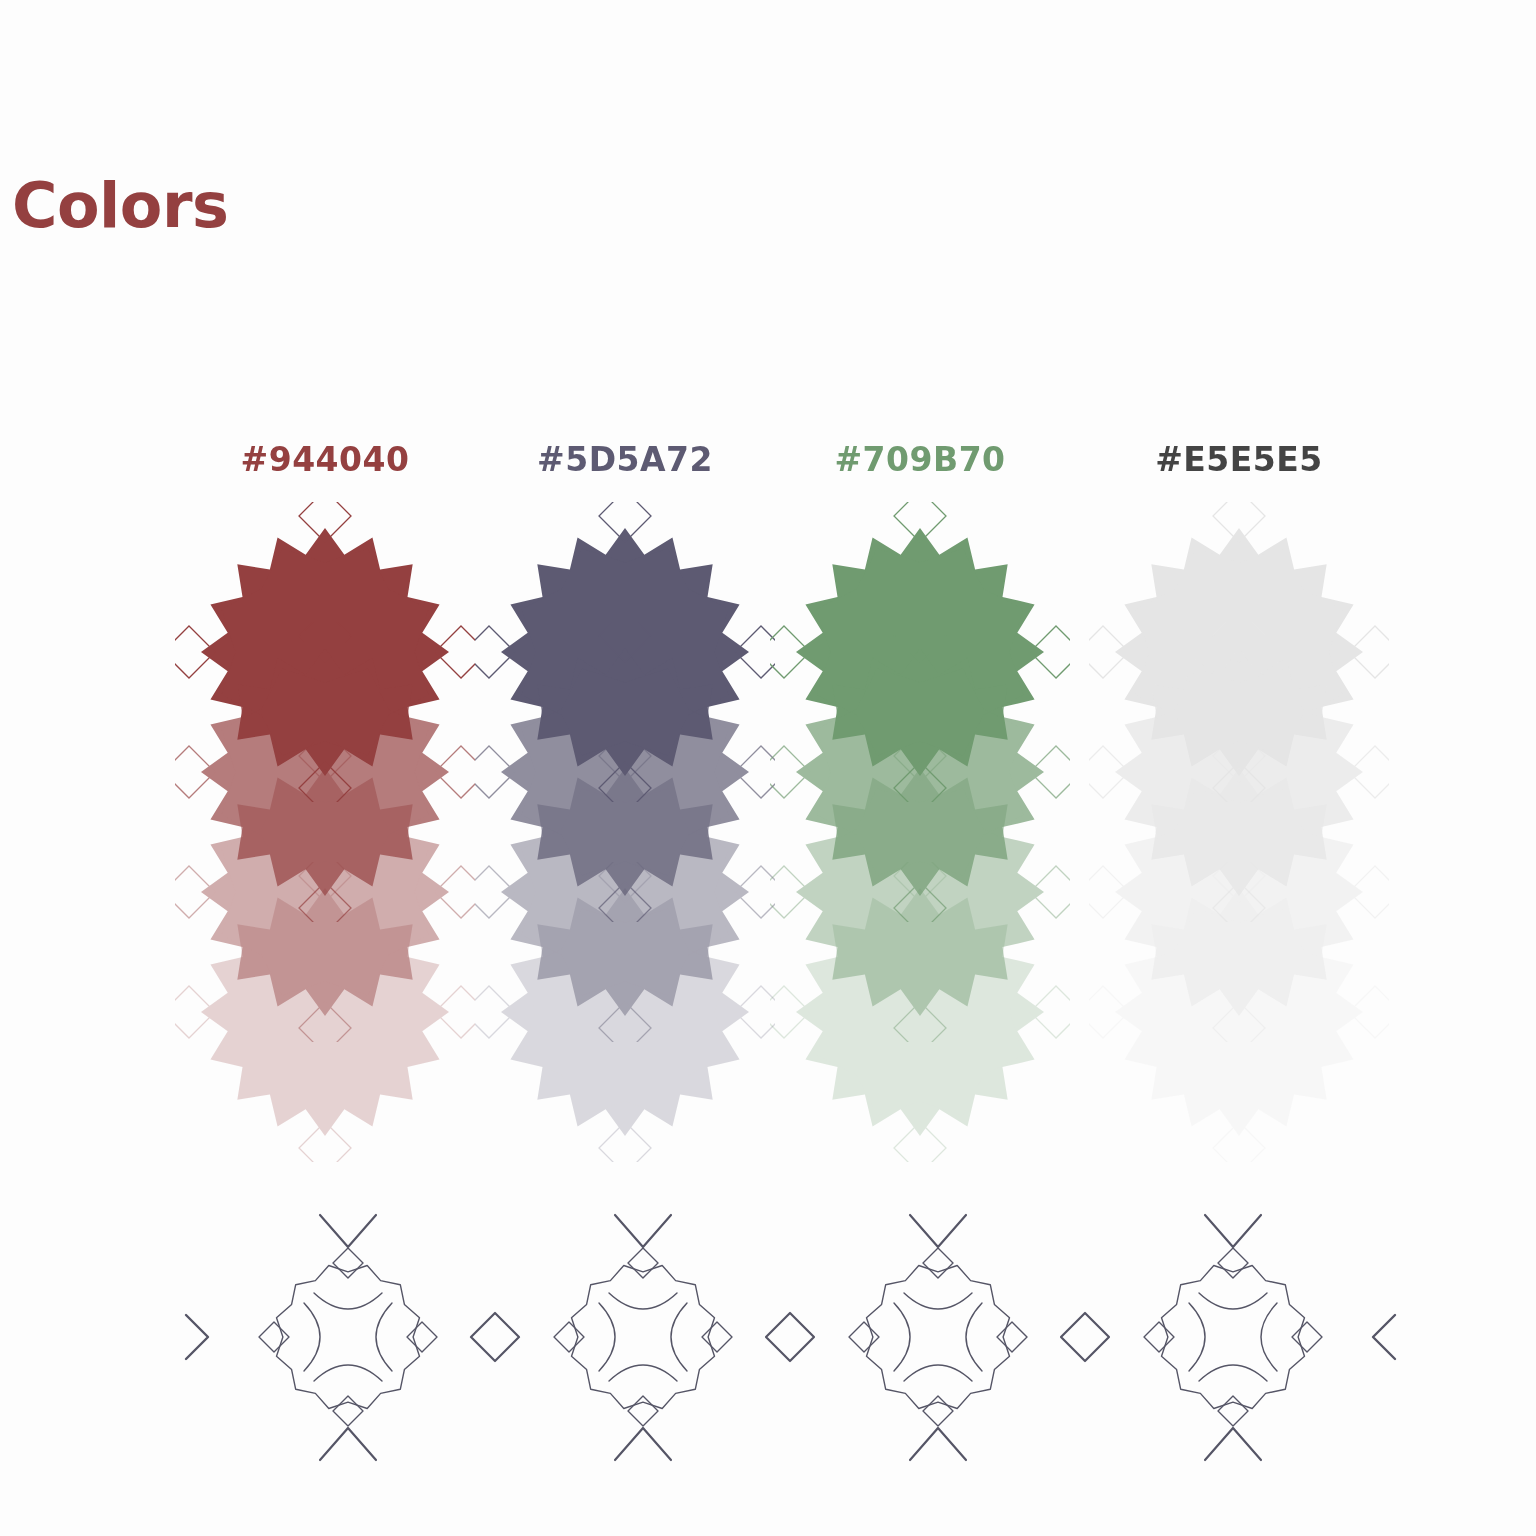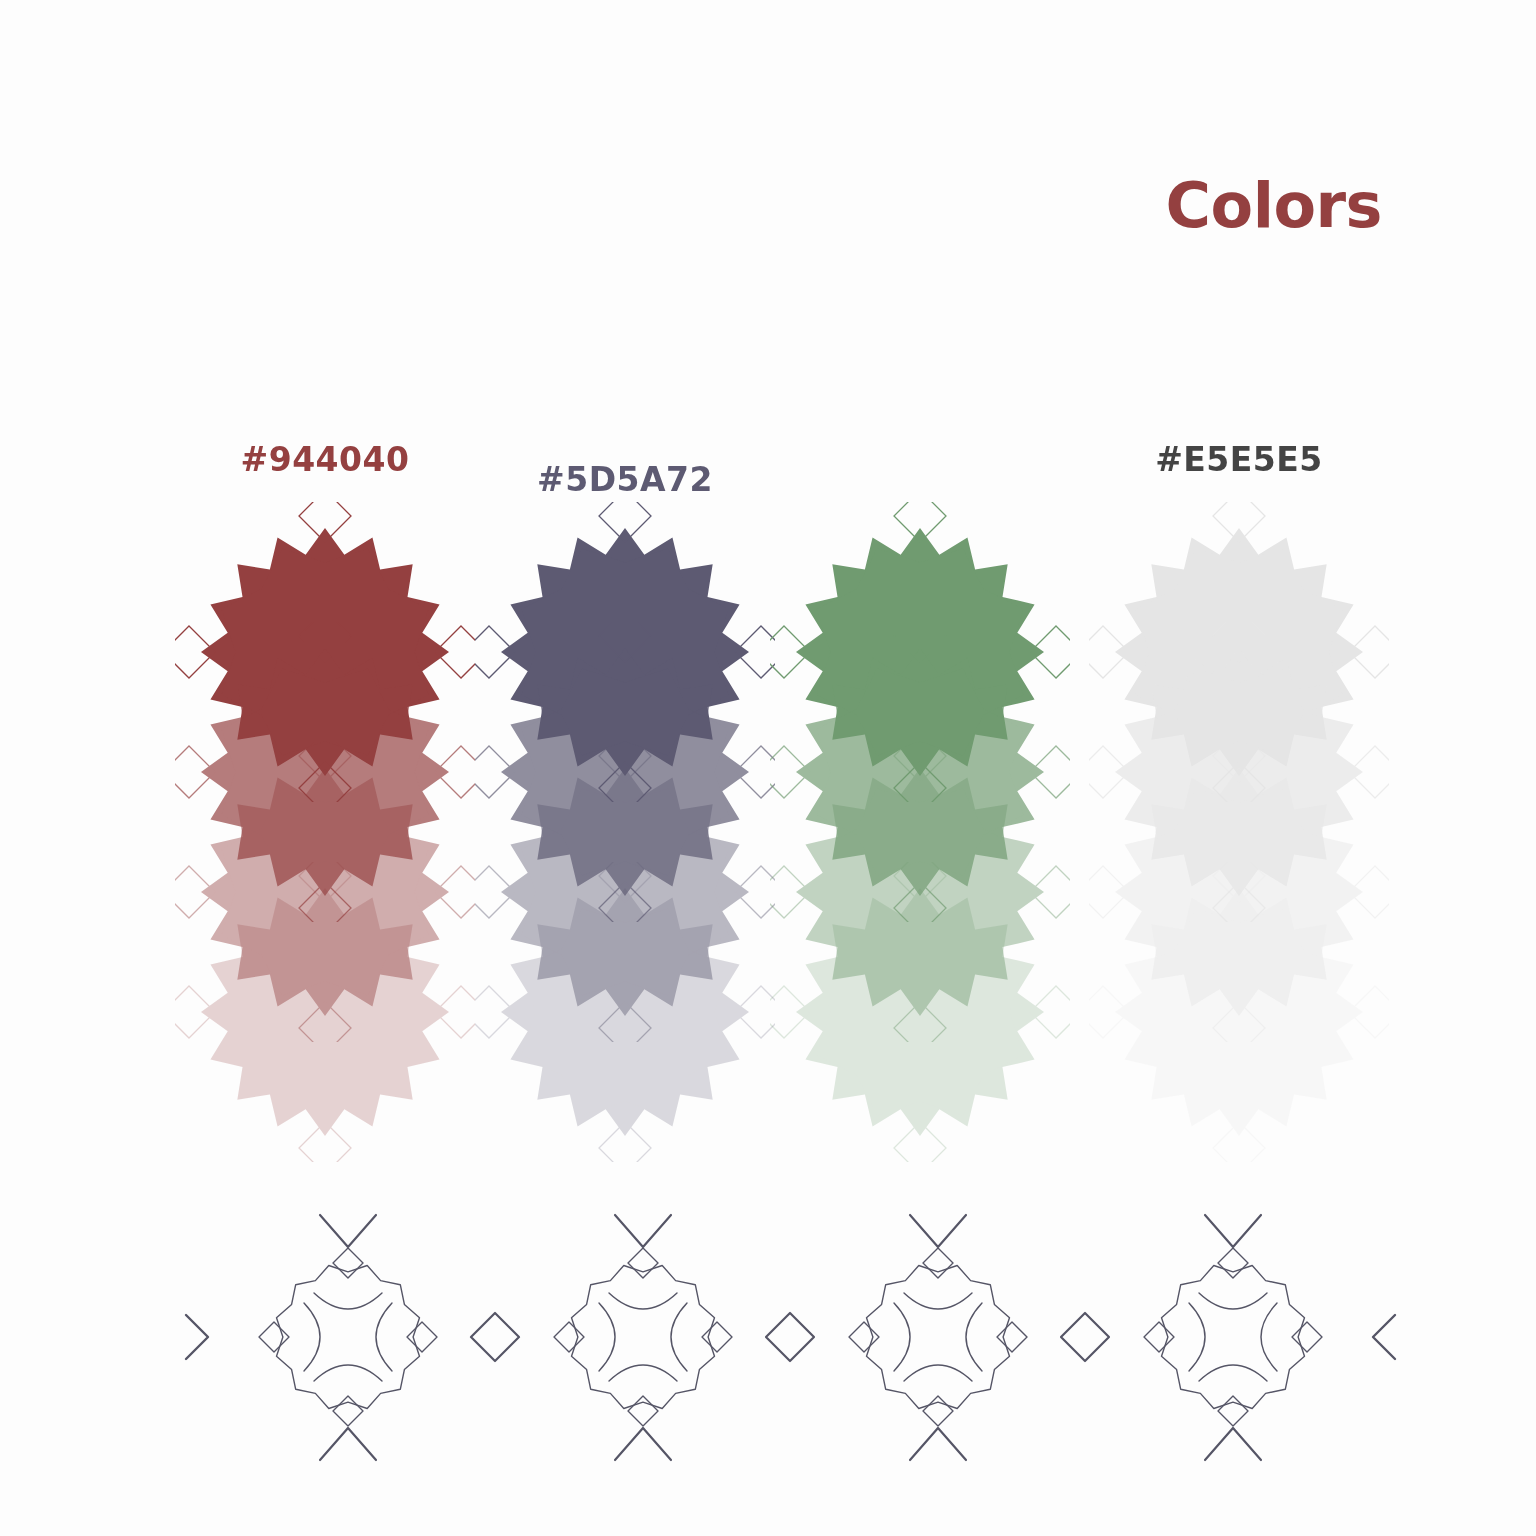--- a/index.html
+++ b/index.html
@@ -18,26 +18,27 @@
     position: relative;
     width: 1536px;
     height: 1536px;
   }
   
   .page-title {
     position: absolute;
     top: 168px;
     left: 0;
     width: 1382px;
-    text-align: right;
+    text-align: left;
     font-size: 62px;
     font-weight: bold;
     letter-spacing: -0.5px;
     line-height: 76px;
     font-family: "DejaVu Sans", sans-serif;
+    padding-left: 12px;
   }
   
   .palette {
     position: absolute;
     top: 440px;
     left: 0;
     width: 1536px;
     height: 680px;
   }
   .swatch-col {
@@ -158,21 +159,21 @@
                 <path d="M150,-12L176,14L150,40L124,14Z" fill="none" stroke="#944040" stroke-width="1.3"></path>
                 <path d="M150,260L176,286L150,312L124,286Z" fill="none" stroke="#944040" stroke-width="1.3"></path>
                 <path d="M14,124L40,150L14,176L-12,150Z" fill="none" stroke="#944040" stroke-width="1.3"></path>
                 <path d="M286,124L312,150L286,176L260,150Z" fill="none" stroke="#944040" stroke-width="1.3"></path>
               </g>
             </svg>
           </div>
         </div>
     </div>
     <div class="swatch-col" style="left:477px;">
-      <div class="swatch-label" style="color: rgb(93, 90, 114); margin-top: 20px;">#5D5A72</div>
+      <div class="swatch-label" style="color: rgb(93, 90, 114);">#5D5A72</div>
       <div class="stack">
           <div class="tier" style="top: 0px;">
             <svg viewBox="0 0 300 300" width="300" height="300">
               <g opacity="1">
                 <path d="M150.00,26.00L169.35,52.71L197.45,35.44L205.11,67.52L237.68,62.32L232.48,94.89L264.56,102.55L247.29,130.65L274.00,150.00L247.29,169.35L264.56,197.45L232.48,205.11L237.68,237.68L205.11,232.48L197.45,264.56L169.35,247.29L150.00,274.00L130.65,247.29L102.55,264.56L94.89,232.48L62.32,237.68L67.52,205.11L35.44,197.45L52.71,169.35L26.00,150.00L52.71,130.65L35.44,102.55L67.52,94.89L62.32,62.32L94.89,67.52L102.55,35.44L130.65,52.71Z" fill="#5D5A72"></path>
                 <path d="M150.00,38.00L184.29,67.22L229.20,70.80L232.78,115.71L262.00,150.00L232.78,184.29L229.20,229.20L184.29,232.78L150.00,262.00L115.71,232.78L70.80,229.20L67.22,184.29L38.00,150.00L67.22,115.71L70.80,70.80L115.71,67.22Z" fill="#5D5A72" transform="rotate(22.5 150 150)"></path>
                 <path d="M150,-12L176,14L150,40L124,14Z" fill="none" stroke="#5D5A72" stroke-width="1.3"></path>
                 <path d="M150,260L176,286L150,312L124,286Z" fill="none" stroke="#5D5A72" stroke-width="1.3"></path>
                 <path d="M14,124L40,150L14,176L-12,150Z" fill="none" stroke="#5D5A72" stroke-width="1.3"></path>
                 <path d="M286,124L312,150L286,176L260,150Z" fill="none" stroke="#5D5A72" stroke-width="1.3"></path>
@@ -211,20 +212,21 @@
                 <path d="M150,-12L176,14L150,40L124,14Z" fill="none" stroke="#5D5A72" stroke-width="1.3"></path>
                 <path d="M150,260L176,286L150,312L124,286Z" fill="none" stroke="#5D5A72" stroke-width="1.3"></path>
                 <path d="M14,124L40,150L14,176L-12,150Z" fill="none" stroke="#5D5A72" stroke-width="1.3"></path>
                 <path d="M286,124L312,150L286,176L260,150Z" fill="none" stroke="#5D5A72" stroke-width="1.3"></path>
               </g>
             </svg>
           </div>
         </div>
     </div>
     <div class="swatch-col" style="left:772px;">
+      <div class="swatch-label" style="color: rgb(112, 155, 112);">#709B70</div>
       <div class="stack">
           <div class="tier" style="top: 0px;">
             <svg viewBox="0 0 300 300" width="300" height="300">
               <g opacity="1">
                 <path d="M150.00,26.00L169.35,52.71L197.45,35.44L205.11,67.52L237.68,62.32L232.48,94.89L264.56,102.55L247.29,130.65L274.00,150.00L247.29,169.35L264.56,197.45L232.48,205.11L237.68,237.68L205.11,232.48L197.45,264.56L169.35,247.29L150.00,274.00L130.65,247.29L102.55,264.56L94.89,232.48L62.32,237.68L67.52,205.11L35.44,197.45L52.71,169.35L26.00,150.00L52.71,130.65L35.44,102.55L67.52,94.89L62.32,62.32L94.89,67.52L102.55,35.44L130.65,52.71Z" fill="#709B70"></path>
                 <path d="M150.00,38.00L184.29,67.22L229.20,70.80L232.78,115.71L262.00,150.00L232.78,184.29L229.20,229.20L184.29,232.78L150.00,262.00L115.71,232.78L70.80,229.20L67.22,184.29L38.00,150.00L67.22,115.71L70.80,70.80L115.71,67.22Z" fill="#709B70" transform="rotate(22.5 150 150)"></path>
                 <path d="M150,-12L176,14L150,40L124,14Z" fill="none" stroke="#709B70" stroke-width="1.3"></path>
                 <path d="M150,260L176,286L150,312L124,286Z" fill="none" stroke="#709B70" stroke-width="1.3"></path>
                 <path d="M14,124L40,150L14,176L-12,150Z" fill="none" stroke="#709B70" stroke-width="1.3"></path>
                 <path d="M286,124L312,150L286,176L260,150Z" fill="none" stroke="#709B70" stroke-width="1.3"></path>

